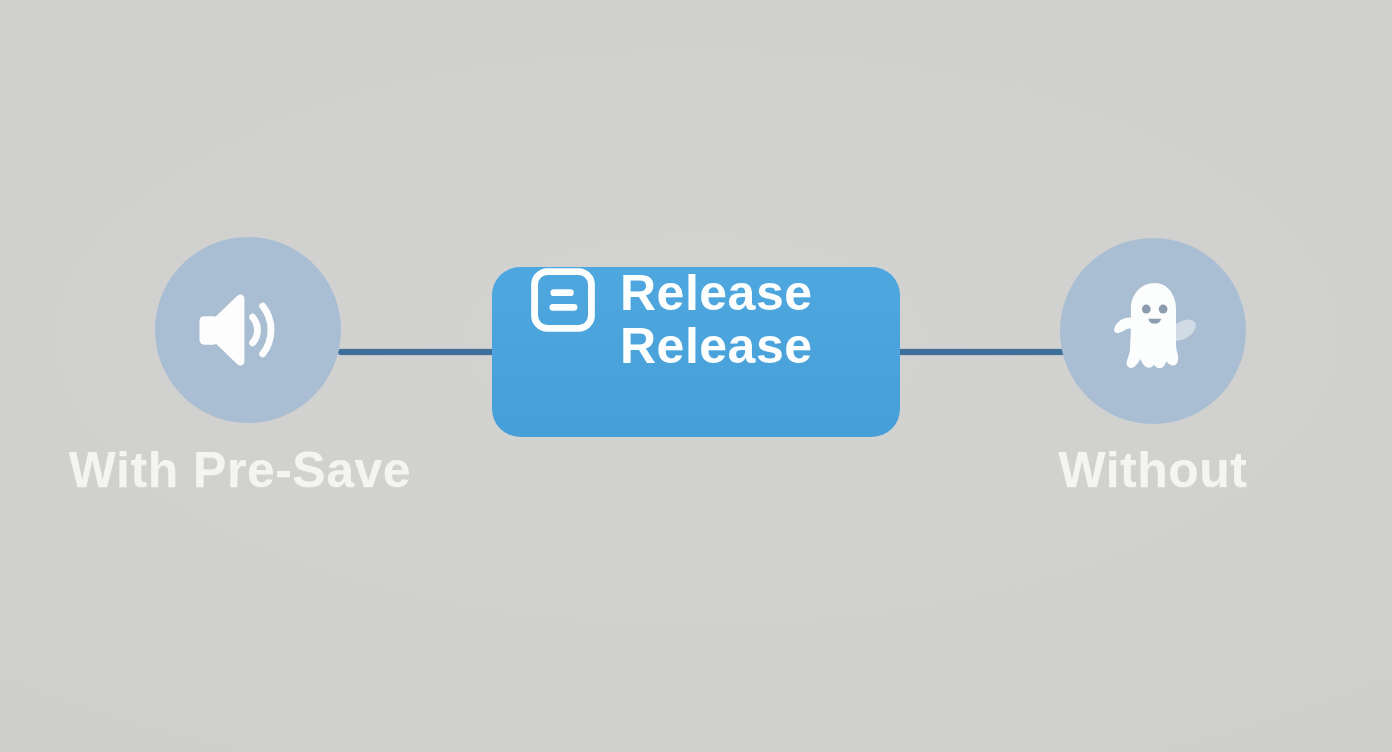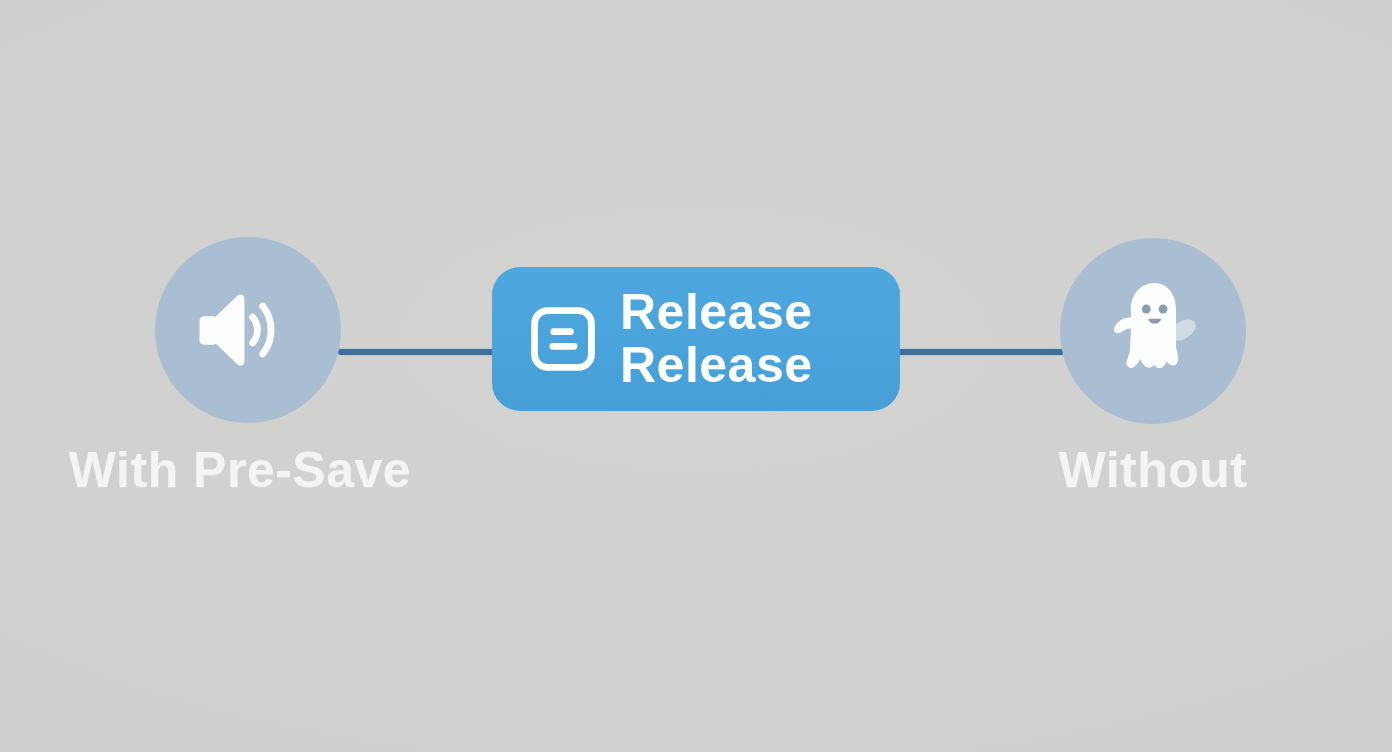--- a/index.html
+++ b/index.html
@@ -62,25 +62,24 @@
   }
   .label-left  { left: -10px; }  
   .label-right { left: 903px; }  
 
   
   .center-box {
     position: absolute;
     left: 492px;
     top: 267px;
     width: 408px;
-    height: 144px;
+    height: 170px;
     border-radius: 28px;
     background: linear-gradient(180deg, #4ea7de 0%, #479fd8 100%);
     display: flex;
-    align-items: center;
     padding-left: 38px;
     box-sizing: border-box;
   }
   .center-box .list-icon {
     flex: 0 0 auto;
     margin-right: 24px;
   }
   .box-title {
     text-align: center;
     font-size: 50px;

